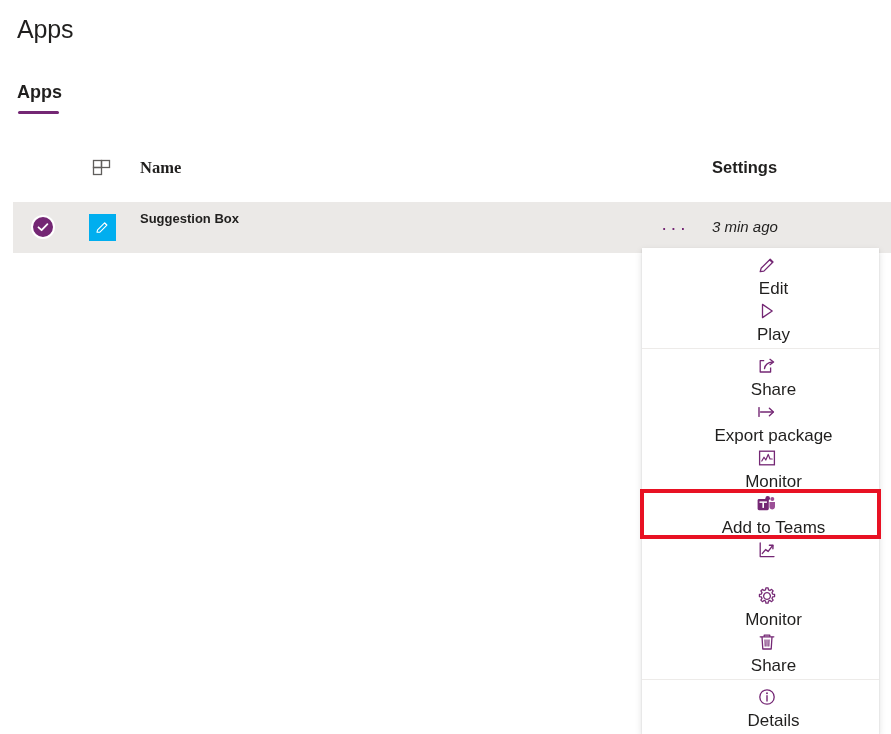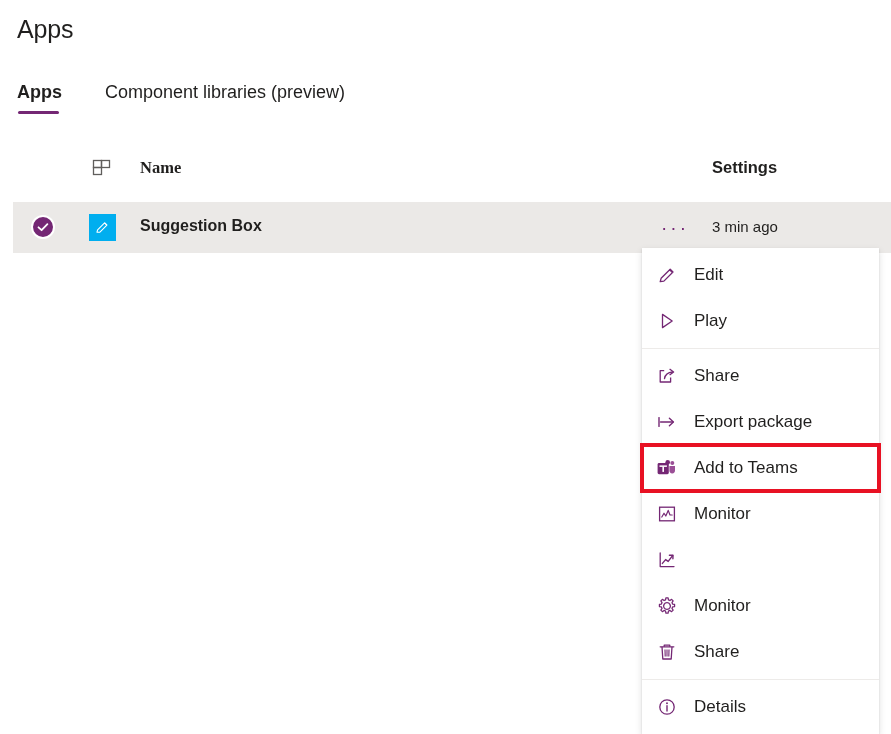--- a/index.html
+++ b/index.html
@@ -134,22 +134,22 @@
     background: #00aeef;
     display: flex;
     align-items: center;
     justify-content: center;
   }
   .row-appicon svg { display:block; }
 
   .row-name {
     position: absolute;
     left: 127px;
-    top: 15px;
-    font-size: 16px;
+    top: 9px;
+    font-size: 13px;
     font-weight: 700;
     color: #201f1e;
     cursor: pointer;
   }
   .row-ellipsis {
     position: absolute;
     left: 640px;
     top: 13px;
     width: 44px;
     height: 26px;
@@ -161,20 +161,21 @@
     font-size: 19px;
     line-height: 10px;
     cursor: pointer;
   }
   .row-modified {
     position: absolute;
     left: 699px;
     top: 16px;
     font-size: 15px;
     color: #201f1e;
+    font-style: italic;
   }
 
   
   .ctx-menu {
     position: absolute;
     left: 642px;
     top: 248px;
     width: 237px;
     background: #ffffff;
     box-shadow: 0 3.2px 7.2px rgba(0,0,0,0.132), 0 0.6px 1.8px rgba(0,0,0,0.108);
@@ -182,20 +183,21 @@
     box-sizing: border-box;
   }
   .ctx-item {
     position: relative;
     height: 46px;
     display: flex;
     align-items: center;
     padding-left: 12px;
     cursor: pointer;
     box-sizing: border-box;
+    flex-direction: column;
   }
   .ctx-icon {
     width: 26px;
     height: 26px;
     display: flex;
     align-items: center;
     justify-content: center;
     flex: 0 0 26px;
     color: #742774;
   }
@@ -218,21 +220,20 @@
     z-index: 5;
   }
 </style>
 </head>
 <body>
 
 <div class="page-title">Apps</div>
 
 <div class="tabs">
   <div class="tab selected">Apps</div>
-  <div class="tab">Component libraries (preview)</div>
 </div>
 
 <div class="list-header">
   <span class="hdr-grid-icon">
     <svg width="24" height="24" viewBox="0 0 24 24">
       <rect x="3.5" y="3.5" width="8" height="7" fill="none" stroke="#605e5c" stroke-width="1.3"></rect>
       <rect x="11.5" y="3.5" width="8" height="7" fill="none" stroke="#605e5c" stroke-width="1.3"></rect>
       <rect x="3.5" y="10.5" width="8" height="7" fill="none" stroke="#605e5c" stroke-width="1.3"></rect>
     </svg>
   </span>
@@ -295,47 +296,47 @@
     <span class="ctx-icon">
       <svg width="22" height="20" viewBox="0 0 22 20">
         <line x1="3.0" y1="5.6" x2="3.0" y2="14.4" stroke="#742774" stroke-width="1.4" stroke-linecap="round"></line>
         <line x1="4.6" y1="10.0" x2="17.0" y2="10.0" stroke="#742774" stroke-width="1.4" stroke-linecap="round"></line>
         <polyline points="13.4,6.3 17.4,10.0 13.4,13.7" fill="none" stroke="#742774" stroke-width="1.4" stroke-linejoin="round" stroke-linecap="round"></polyline>
       </svg>
     </span>
     <span class="ctx-label">Export package</span>
   </div>
 
+  <div class="ctx-item">
+    <span class="ctx-icon">
+      <svg width="20" height="20" viewBox="0 0 20 20">
+        <rect x="2.6" y="3.2" width="14.8" height="13.6" fill="none" stroke="#742774" stroke-width="1.3"></rect>
+        <polyline points="4.8,13.0 7.0,9.2 8.8,12.0 11.2,6.4 13.0,11.0 15.2,11.0" fill="none" stroke="#742774" stroke-width="1.2" stroke-linejoin="round" stroke-linecap="round"></polyline>
+      </svg>
+    </span>
+    <span class="ctx-label">Monitor</span>
+  </div>
+
   <div class="ctx-item highlighted">
     <span class="ctx-icon">
       <svg width="22" height="20" viewBox="0 0 22 20">
         <rect x="1.6" y="5.0" width="11.2" height="11.2" rx="1.4" fill="#742774"></rect>
         <rect x="3.5" y="7.4" width="7.4" height="1.5" fill="#ffffff"></rect>
         <rect x="6.4" y="8.5" width="1.6" height="5.4" fill="#ffffff"></rect>
         <path d="M13.4 8.0 h5.6 v4.6 a2.8 2.8 0 0 1 -2.8 2.8 h0 a2.8 2.8 0 0 1 -2.8 -2.8 z" fill="#9b4f96"></path>
         <circle cx="16.3" cy="5.0" r="2.0" fill="#9b4f96"></circle>
         <circle cx="11.7" cy="4.2" r="2.3" fill="#742774"></circle>
       </svg>
     </span>
     <span class="ctx-label">Add to Teams</span>
   </div>
 
   <div class="ctx-item">
     <span class="ctx-icon">
       <svg width="20" height="20" viewBox="0 0 20 20">
-        <rect x="2.6" y="3.2" width="14.8" height="13.6" fill="none" stroke="#742774" stroke-width="1.3"></rect>
-        <polyline points="4.8,13.0 7.0,9.2 8.8,12.0 11.2,6.4 13.0,11.0 15.2,11.0" fill="none" stroke="#742774" stroke-width="1.2" stroke-linejoin="round" stroke-linecap="round"></polyline>
-      </svg>
-    </span>
-    <span class="ctx-label">Monitor</span>
-  </div>
-
-  <div class="ctx-item">
-    <span class="ctx-icon">
-      <svg width="20" height="20" viewBox="0 0 20 20">
         <polyline points="3.2,3.0 3.2,16.6 17.0,16.6" fill="none" stroke="#742774" stroke-width="1.3" stroke-linejoin="round" stroke-linecap="round"></polyline>
         <polyline points="5.4,13.4 8.6,9.6 11.2,11.4 15.6,5.6" fill="none" stroke="#742774" stroke-width="1.4" stroke-linejoin="round" stroke-linecap="round"></polyline>
         <polyline points="12.4,5.3 16.0,5.2 15.9,8.8" fill="none" stroke="#742774" stroke-width="1.4" stroke-linejoin="round" stroke-linecap="round"></polyline>
       </svg>
     </span>
   </div>
 
   <div class="ctx-item">
     <span class="ctx-icon">
       <svg width="20" height="20" viewBox="0 0 20 20">

